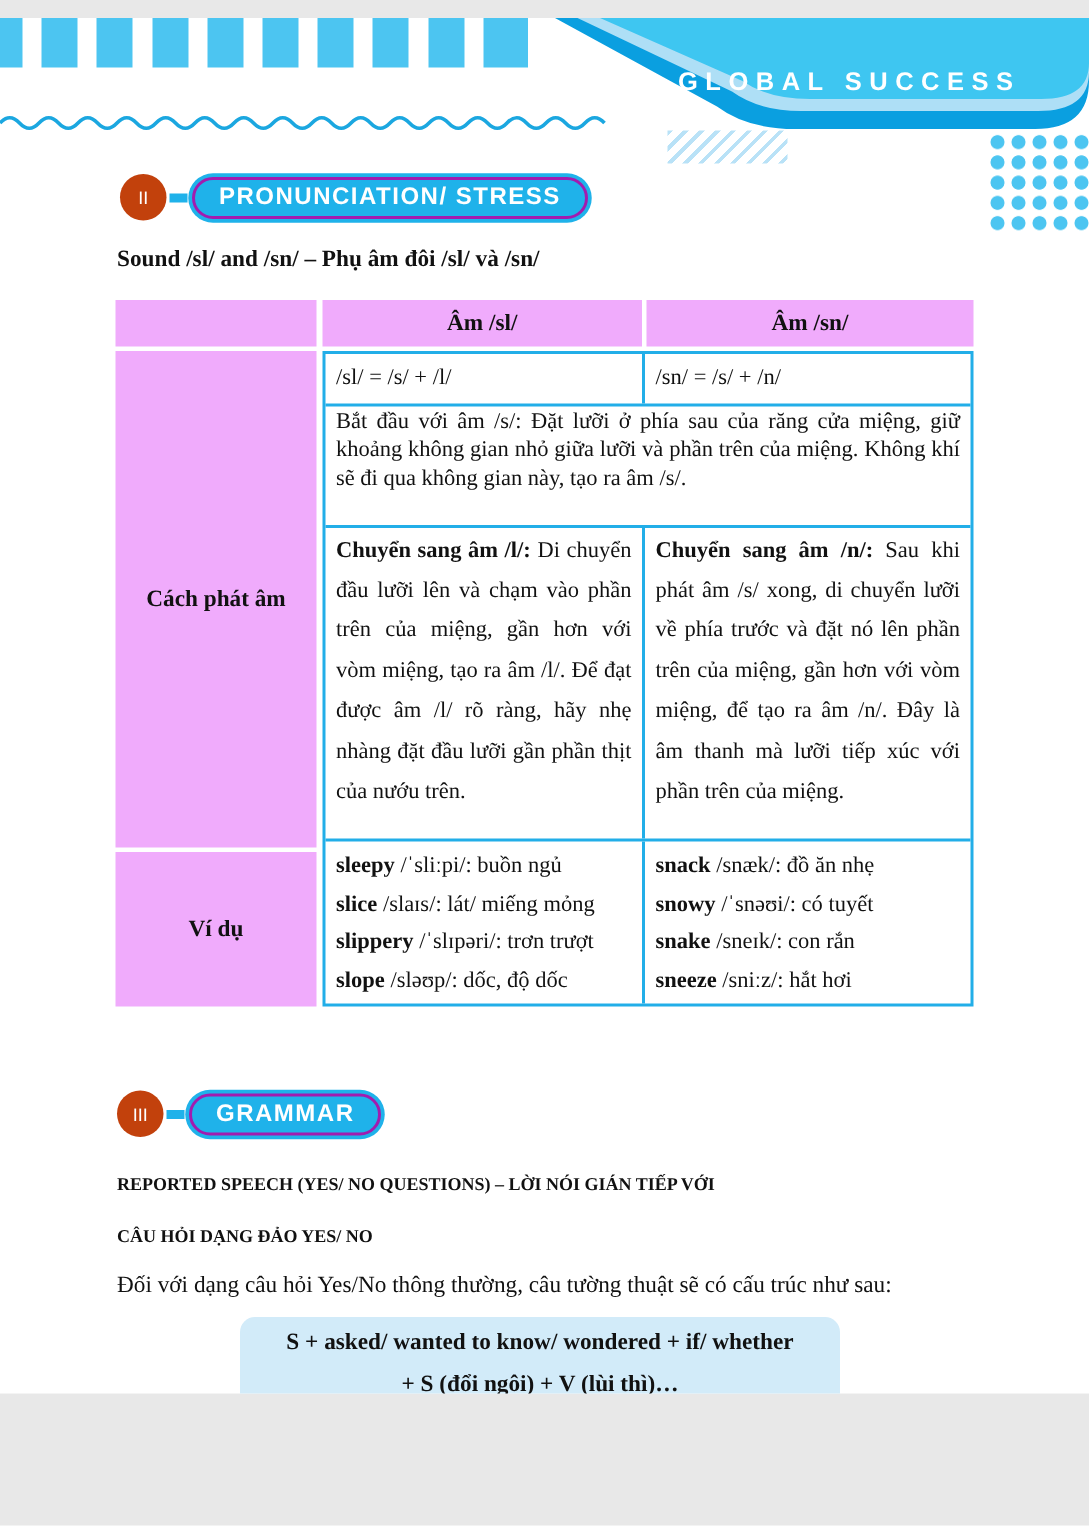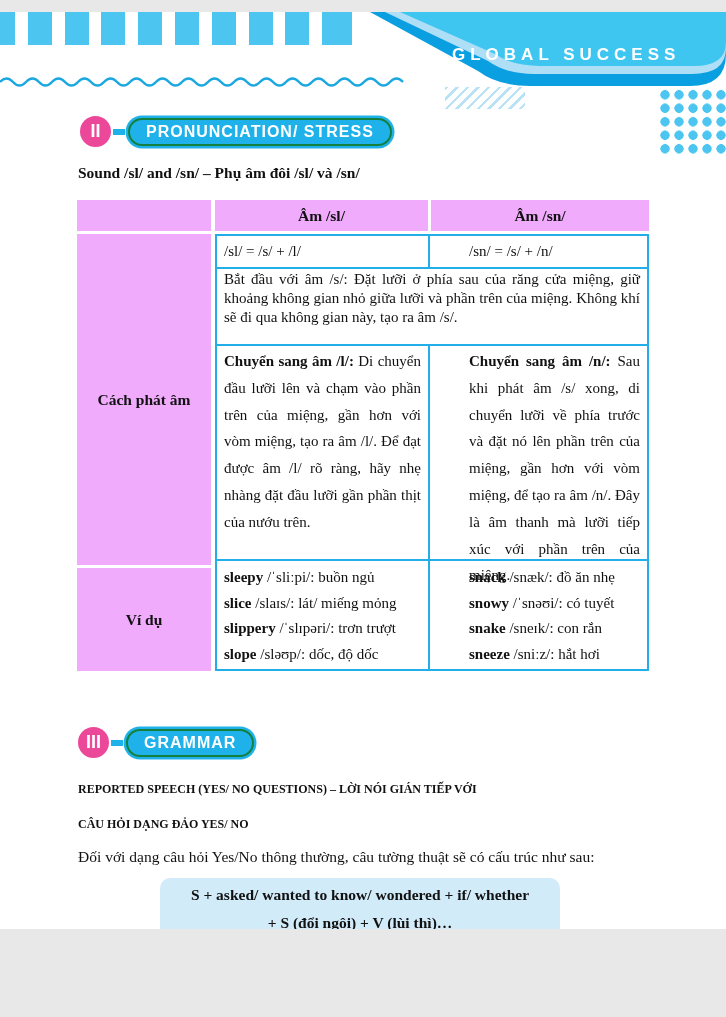--- a/index.html
+++ b/index.html
@@ -26,28 +26,28 @@
     background:repeating-linear-gradient(135deg,#b9e2f7 0 2.5px,transparent 2.5px 7.5px);
   }
   .dots{
     position:absolute;left:658px;top:76px;width:70px;height:68px;
     background-image:radial-gradient(circle,#4cc5f1 4.4px,transparent 4.9px);
     background-size:14px 13.5px;
   }
   
   .badge{position:absolute;display:flex;align-items:center;}
   .badge-circle{
-    width:31px;height:31px;border-radius:50%;background:#ec4899;color:#fff;
+    width:31px;height:31px;border-radius:50%;background:#c2410c;color:#fff;
     display:flex;align-items:center;justify-content:center;
-    font-family:"Liberation Sans",sans-serif;font-weight:bold;font-size:18px;
+    font-family:"Liberation Sans",sans-serif;font-weight:normal;font-size:12px;
     flex:0 0 auto;
   }
   .badge-dash{width:12px;height:6px;background:#1fb2ea;margin:0 0 0 2px;flex:0 0 auto;}
   .badge-pill{
-    margin-left:3px;background:#1fb2ea;border:2px solid #15803d;border-radius:15px;
+    margin-left:3px;background:#1fb2ea;border:2px solid #a21caf;border-radius:15px;
     box-shadow:0 0 0 2.5px #1fb2ea;color:#fff;
     font-family:"Liberation Sans",sans-serif;font-weight:bold;font-size:16px;
     letter-spacing:1px;padding:3px 16px;white-space:nowrap;
   }
   
   .subtitle{position:absolute;left:78px;top:152px;font-weight:bold;font-size:15.5px;}
   .h-grammar{position:absolute;left:78px;width:575px;font-weight:bold;font-size:12px;line-height:35px;}
   .intro{position:absolute;left:78px;top:836px;font-size:15.5px;}
   .formula-box{
     position:absolute;left:160px;top:866px;width:400px;height:62px;
@@ -64,21 +64,21 @@
   }
   .col-head{
     display:flex;align-items:center;justify-content:center;
     font-weight:bold;font-size:15.5px;
   }
   .tbody{
     position:absolute;left:138px;top:34px;width:434px;height:437px;
     border:2px solid #22aee8;box-sizing:border-box;
     display:flex;flex-direction:column;
   }
-  .trow{display:flex;border-bottom:2px solid #22aee8;box-sizing:border-box;gap:32px;}
+  .trow{display:flex;border-bottom:2px solid #22aee8;box-sizing:border-box;}
   .trow:last-child{border-bottom:none;}
   .tcell{box-sizing:border-box;padding:2px 7px;font-size:15px;}
   .tcell.left{width:213px;border-right:2px solid #22aee8;}
   .tcell.right{flex:1;}
   .just{text-align:justify;}
   .row-formula{height:36px;align-items:center;}
   .row-formula .tcell{padding-top:0;padding-bottom:0;height:100%;display:flex;align-items:center;}
   .row-note{height:83px;}
   .row-note .tcell{line-height:19px;padding-top:1px;}
   .row-method{height:215px;justify-content:center;}

